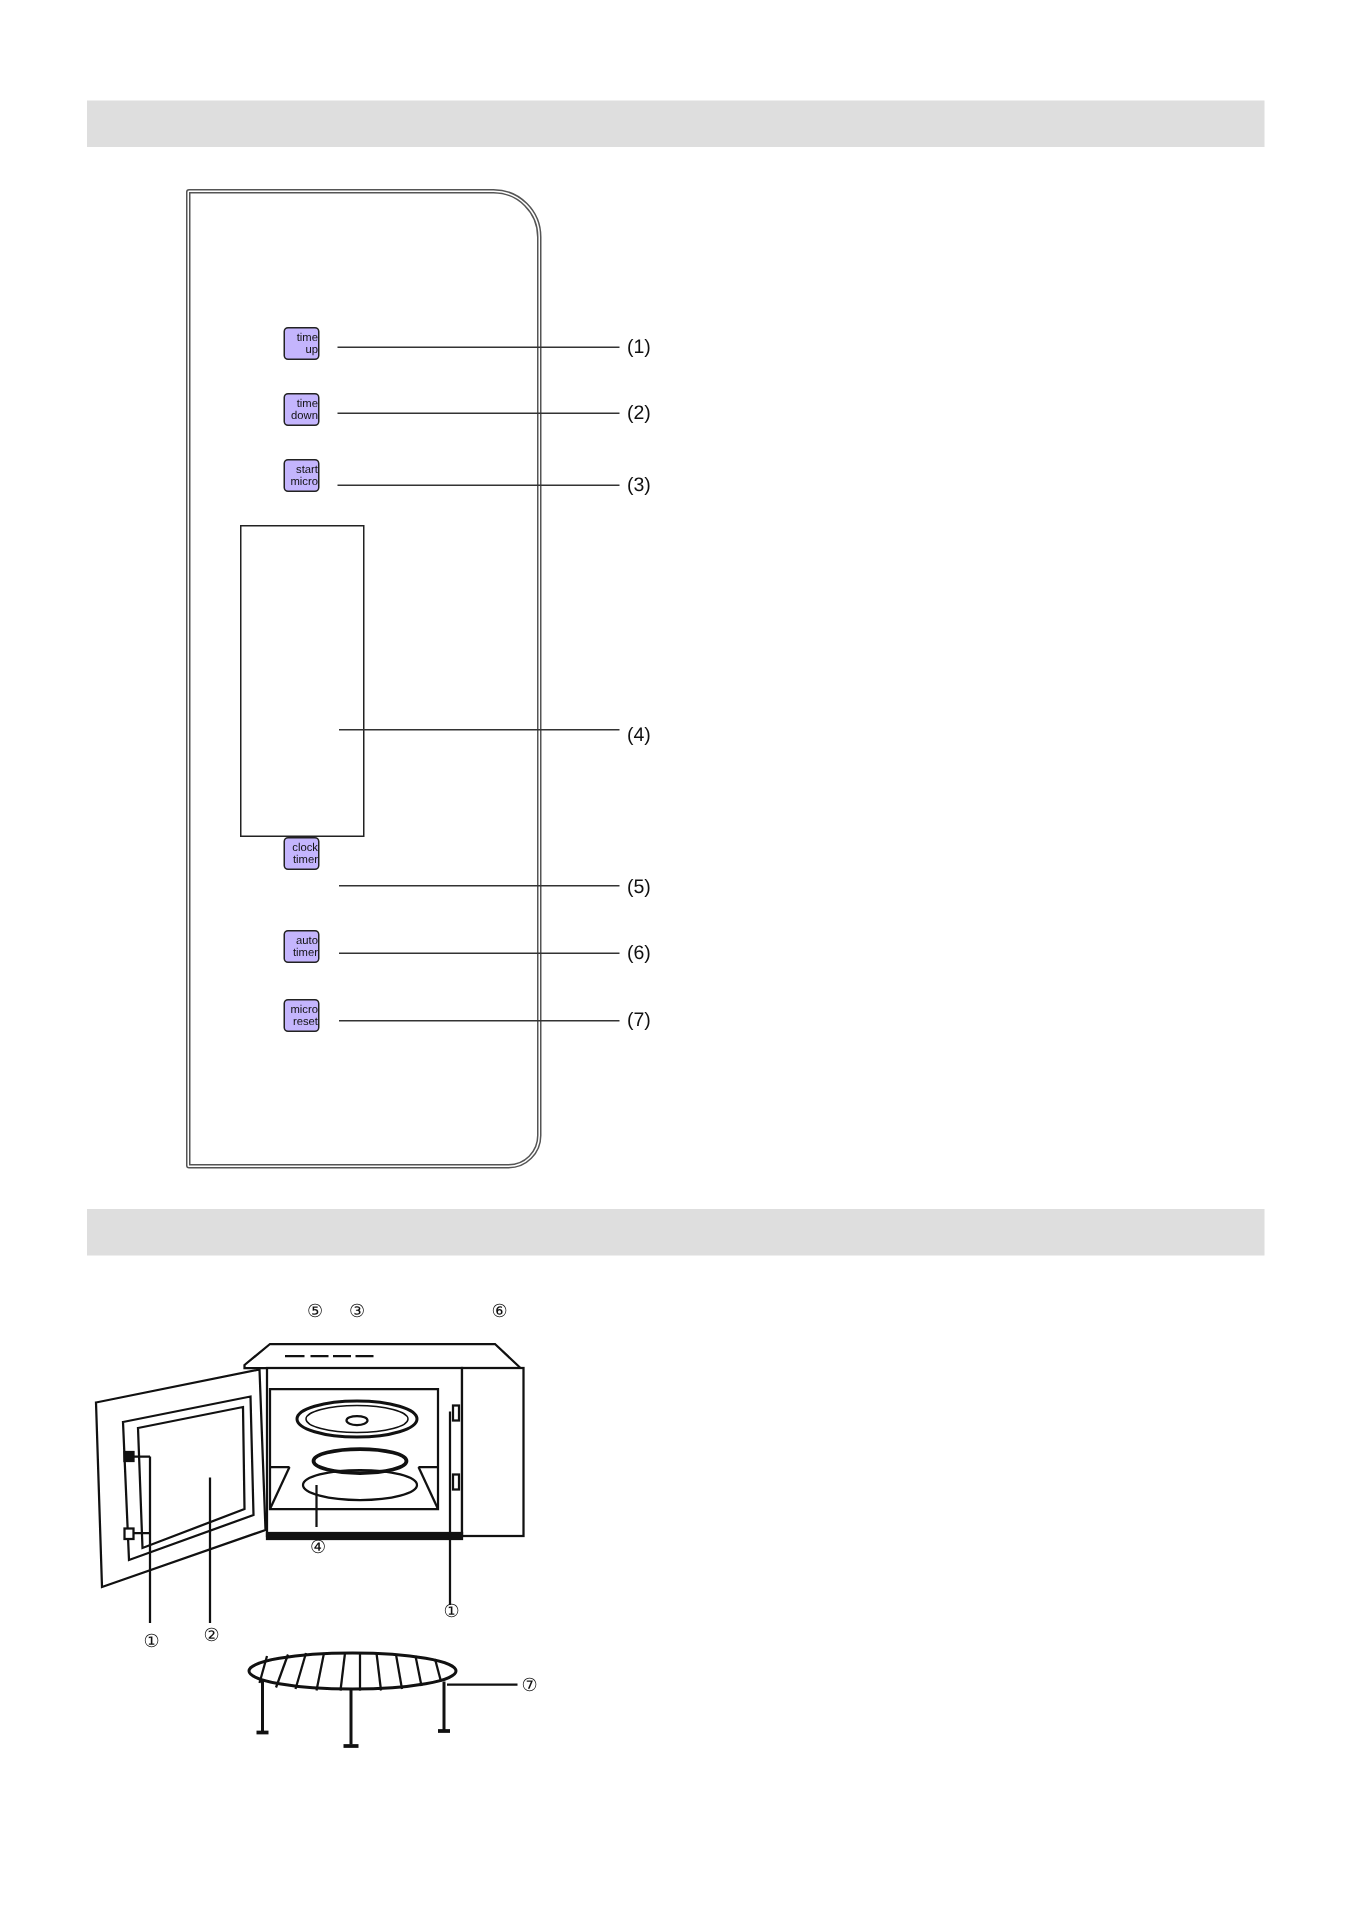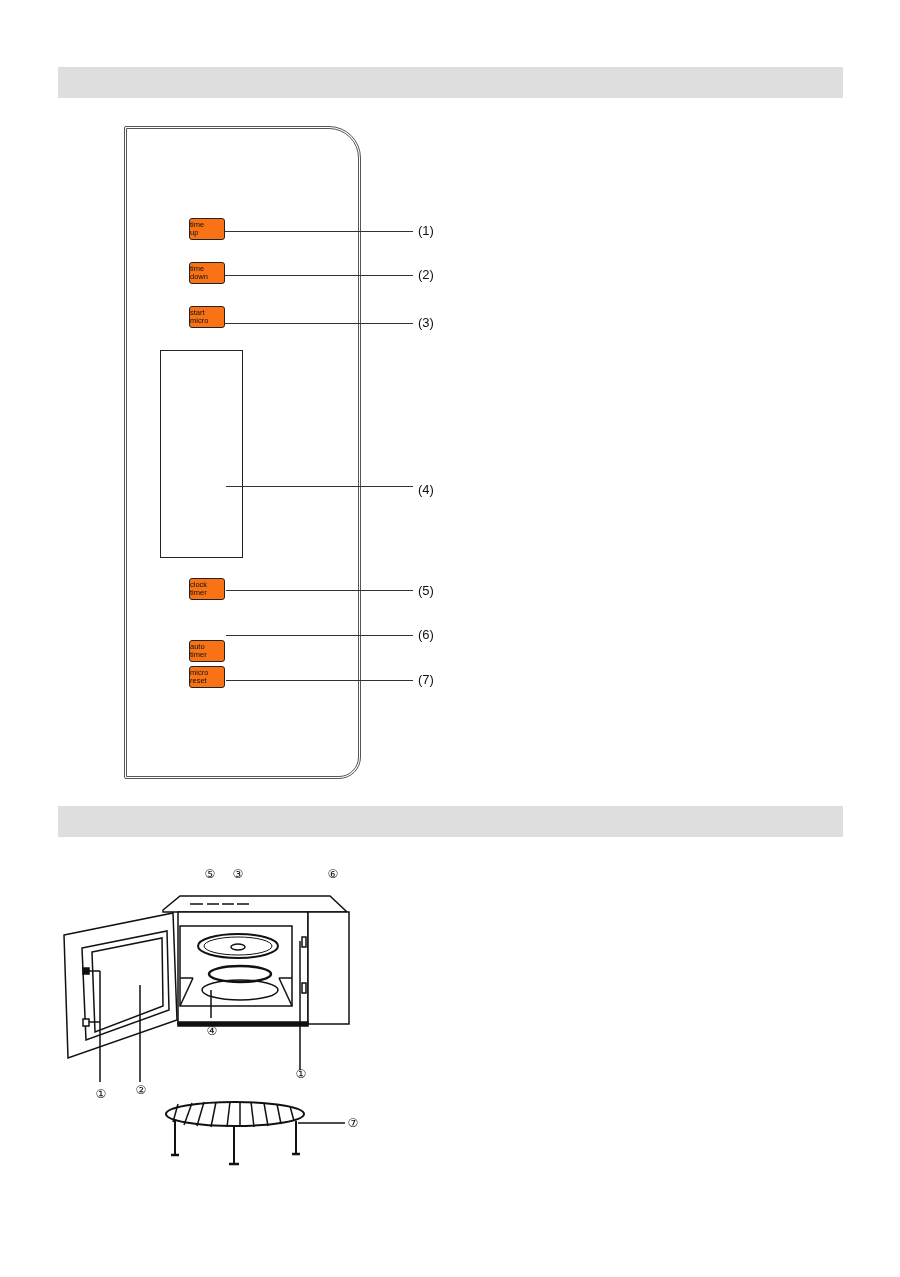--- a/index.html
+++ b/index.html
@@ -1,21 +1,21 @@
 <!DOCTYPE html>
 <html><head>
 <meta charset="utf-8">
 <style>
   html, body { margin: 0; padding: 0; background: #ffffff; }
   body { width: 900px; height: 1277px; position: relative; font-family: "Liberation Sans", sans-serif; color: #111; overflow: hidden; }
   .bar { position: absolute; left: 58px; width: 785px; height: 31px; background: #dedede; }
   .bar1 { top: 67px; }
   .bar2 { top: 806px; }
   .panel { position: absolute; left: 124px; top: 126px; width: 237px; height: 653px; border: 3px double #555; border-radius: 2px 32px 22px 2px; box-sizing: border-box; }
-  .btn { position: absolute; left: 189px; width: 36px; height: 22px; border: 1.5px solid #222; border-radius: 3px; box-sizing: border-box; font-size: 7.5px; line-height: 8px; text-align: left; padding-top: 2px; background: #f97316; }
+  .btn { position: absolute; left: 189px; width: 24px; height: 22px; border: 1.5px solid #222; border-radius: 3px; box-sizing: border-box; font-size: 7.5px; line-height: 8px; text-align: right; padding-top: 2px; background: #c4b5fd; }
   .display { position: absolute; left: 160px; top: 350px; width: 83px; height: 208px; border: 1.5px solid #222; box-sizing: border-box; background: #fff; }
   .leader { position: absolute; height: 1px; background: #333; }
   .callout { position: absolute; left: 418px; font-size: 13px; }
   .diagram2 { position: absolute; left: 55px; top: 860px; width: 320px; height: 320px; }
 </style>
 </head>
 <body>
 
 <div class="bar bar1"></div>
 
@@ -39,28 +39,28 @@
   <div>start</div>
   <div>micro</div>
 </div>
 <div class="leader" style="left:225px;top:323px;width:188px"></div>
 <div class="callout" style="top:315px">(3)</div>
 
 <div class="display"></div>
 <div class="leader" style="left:226px;top:486px;width:187px"></div>
 <div class="callout" style="top:482px">(4)</div>
 
-<div class="btn" style="top:578px">
+<div class="btn" style="top:558px">
   <div>clock</div>
   <div>timer</div>
 </div>
 <div class="leader" style="left:226px;top:590px;width:187px"></div>
 <div class="callout" style="top:583px">(5)</div>
 
-<div class="btn" style="top:640px">
+<div class="btn" style="top:620px">
   <div>auto</div>
   <div>timer</div>
 </div>
 <div class="leader" style="left:226px;top:635px;width:187px"></div>
 <div class="callout" style="top:627px">(6)</div>
 
 <div class="btn" style="top:666px">
   <div>micro</div>
   <div>reset</div>
 </div>

